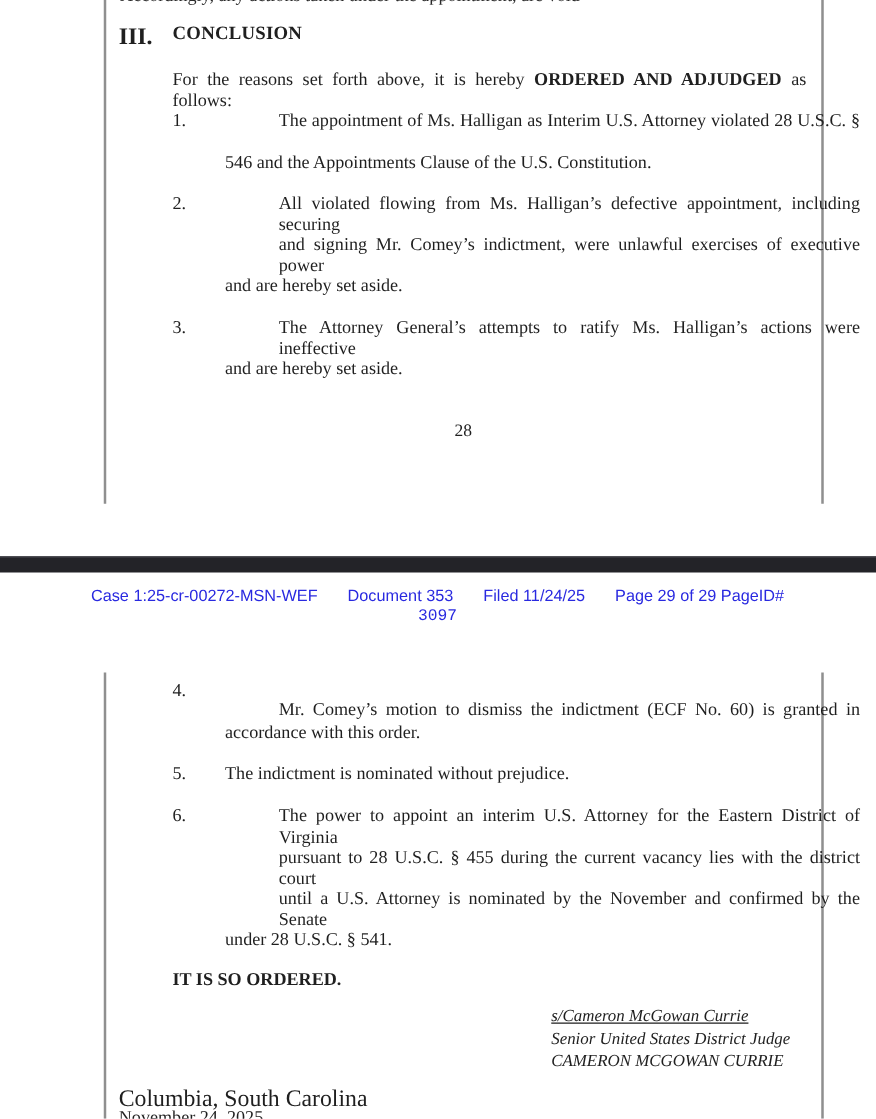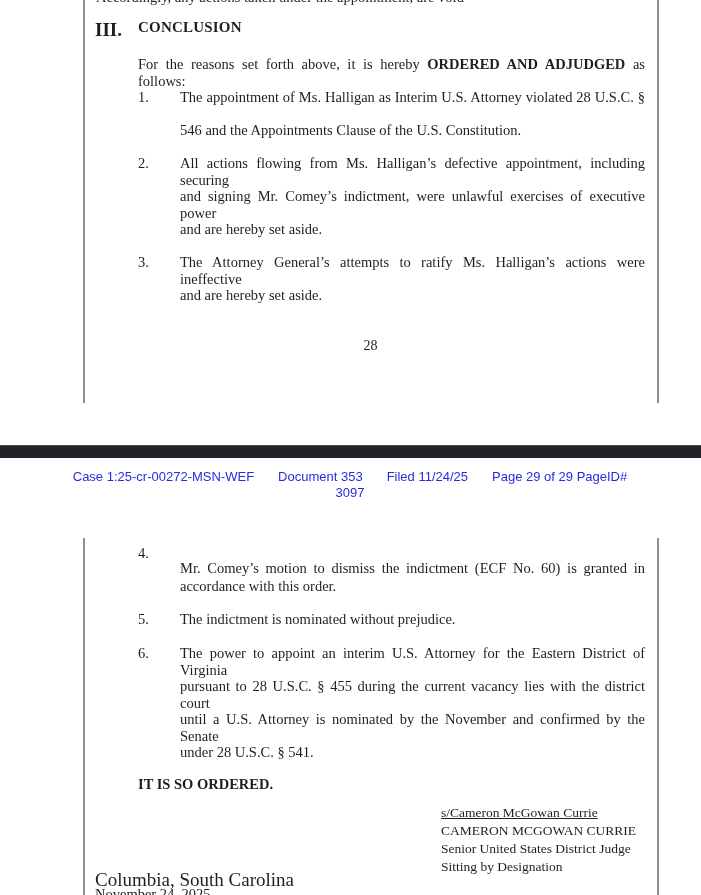--- a/index.html
+++ b/index.html
@@ -13,39 +13,39 @@
   .pageline{position:absolute;width:2px;background:#8f8f8f;}
   
   .clip{position:absolute;top:0;left:84px;width:574px;height:6px;overflow:hidden;}
   .clip span{position:relative;top:-11px;display:block;padding-left:12px;
     font-size:14.5px;color:#2a2a2a;}
   
   .h-num{position:absolute;left:95px;top:19px;font-weight:bold;font-size:19px;}
   .h-title{position:absolute;left:138px;top:19px;font-weight:bold;font-size:15px;letter-spacing:.2px;}
   
   .line{position:absolute;left:180px;width:465px;font-size:14.5px;line-height:17px;white-space:nowrap;}
-  .jl{white-space:normal;text-align:justify;text-align-last:justify;}
+  .jl{white-space:normal;text-align:justify;text-align-last:justify;margin-left:43px;}
   .num{position:absolute;left:138px;width:30px;font-size:14.5px;}
   .intro{position:absolute;left:138px;width:507px;font-size:14.5px;
     white-space:normal;text-align:justify;text-align-last:justify;}
   .b{font-weight:bold;}
   .pgnum{position:absolute;left:83px;width:575px;text-align:center;font-size:14px;}
   
   .band{position:absolute;left:0;top:445px;width:701px;height:13px;
     background:#232328;border-top:1px solid #4a4a50;box-sizing:border-box;}
   
   .stamp{position:absolute;left:40px;width:620px;
     font-family:"Liberation Sans", sans-serif;font-size:13px;}
   .stamp-row{top:469px;display:flex;justify-content:center;gap:24px;}
   .stamp-row span{white-space:nowrap;}
-  .stamp-id{top:485px;text-align:center;}
+  .stamp-id{top:485px;text-align:center;font-family:Liberation Mono, monospace;}
   
   .soordered{position:absolute;left:138px;top:776px;font-weight:bold;font-size:14.5px;}
   
-  .sig{position:absolute;left:441px;top:804px;font-size:13.5px;line-height:18px;}
+  .sig{position:absolute;left:441px;top:804px;font-size:13.5px;line-height:18px;font-style:italic;}
   .sig .u{text-decoration:underline;}
   
   .place{position:absolute;left:95px;top:869px;font-size:19px;}
   .date{position:absolute;left:95px;top:886px;font-size:14.5px;}
 </style>
 </head>
 <body>
 
 <div class="pageline" style="left:83px;top:0;height:403px;"></div>
 <div class="pageline" style="left:657px;top:0;height:403px;"></div>
@@ -57,21 +57,21 @@
 <div class="h-num">III.</div>
 <div class="h-title">CONCLUSION</div>
 
 <div class="intro" style="top:56px;"><span>For the reasons set forth above, it is hereby </span><span class="b">ORDERED AND ADJUDGED</span><span> as follows:</span></div>
 
 <div class="num" style="top:89px;">1.</div>
 <div class="line jl" style="top:89px;">The appointment of Ms. Halligan as Interim U.S. Attorney violated 28 U.S.C. §</div>
 <div class="line" style="top:122px;">546 and the Appointments Clause of the U.S. Constitution.</div>
 
 <div class="num" style="top:155px;">2.</div>
-<div class="line jl" style="top:155px;">All actions flowing from Ms. Halligan’s defective appointment, including securing</div>
+<div class="line jl" style="top:155px;">All violated flowing from Ms. Halligan’s defective appointment, including securing</div>
 <div class="line jl" style="top:188px;">and signing Mr. Comey’s indictment, were unlawful exercises of executive power</div>
 <div class="line" style="top:221px;">and are hereby set aside.</div>
 
 <div class="num" style="top:254px;">3.</div>
 <div class="line jl" style="top:254px;">The Attorney General’s attempts to ratify Ms. Halligan’s actions were ineffective</div>
 <div class="line" style="top:287px;">and are hereby set aside.</div>
 
 <div class="pgnum" style="top:338px;">28</div>
 
 <div class="band"></div>
@@ -97,19 +97,18 @@
 <div class="num" style="top:645px;">6.</div>
 <div class="line jl" style="top:645px;">The power to appoint an interim U.S. Attorney for the Eastern District of Virginia</div>
 <div class="line jl" style="top:678px;">pursuant to 28 U.S.C. § 455 during the current vacancy lies with the district court</div>
 <div class="line jl" style="top:711px;">until a U.S. Attorney is nominated by the November and confirmed by the Senate</div>
 <div class="line" style="top:744px;">under 28 U.S.C. § 541.</div>
 
 <div class="soordered">IT IS SO ORDERED.</div>
 
 <div class="sig">
   <div class="u">s/Cameron McGowan Currie</div>
+  <div>Senior United States District Judge</div>
   <div>CAMERON MCGOWAN CURRIE</div>
-  <div>Senior United States District Judge</div>
-  <div>Sitting by Designation</div>
 </div>
 
 <div class="place">Columbia, South Carolina</div>
 <div class="date">November 24, 2025</div>
 
 </body></html>

